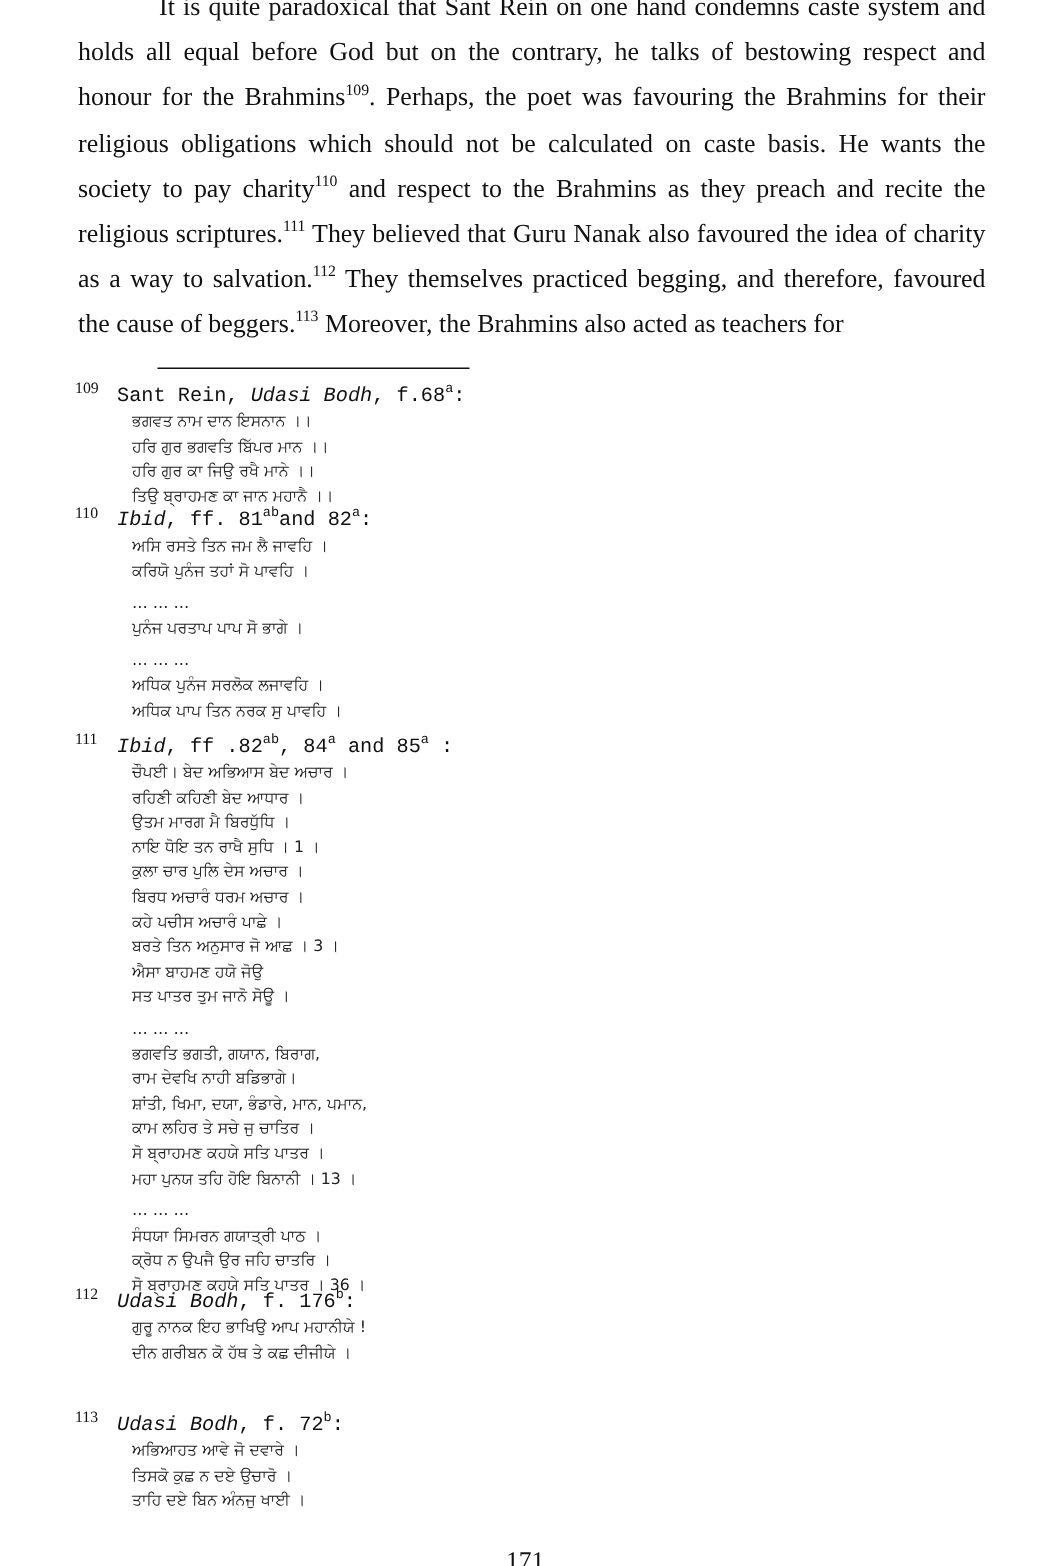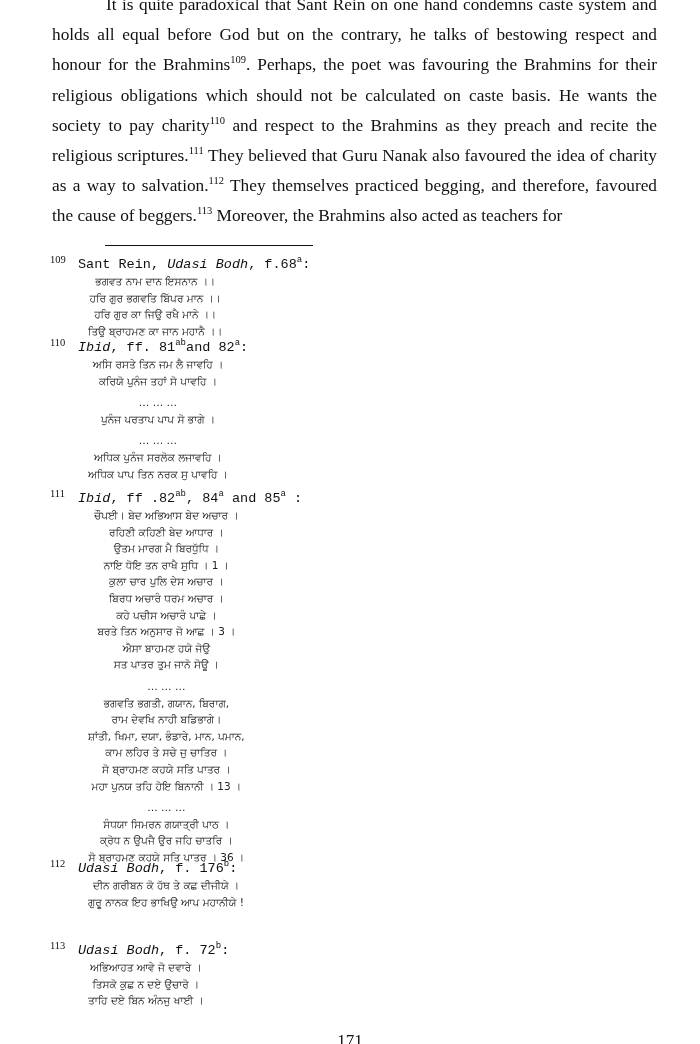--- a/index.html
+++ b/index.html
@@ -5,21 +5,21 @@
   html, body { margin: 0; padding: 0; background: #ffffff; }
   body { width: 700px; height: 1044px; overflow: hidden; position: relative; font-family: "Liberation Serif", serif; color: #111; }
   .body-text { position: absolute; left: 52px; top: -10px; width: 605px; font-size: 17.3px; line-height: 30.2px; text-align: justify; }
   .body-text p { margin: 0; text-indent: 54px; }
   sup { font-size: 10.5px; line-height: 0; vertical-align: 7px; }
   .rule { position: absolute; left: 105px; top: 245px; width: 208px; height: 0; border-top: 1px solid #111; }
   .fn { position: absolute; left: 50px; font-size: 13.5px; }
   .fn-num { position: absolute; left: 0; top: -2px; font-size: 10.5px; }
   .fn-head { position: absolute; left: 28px; top: 0; white-space: nowrap; line-height: 17px; font-family: Liberation Mono, monospace; }
   .fn-head sup { font-size: 9px; vertical-align: 6px; }
-  .verses { position: absolute; left: 38px; top: 17px; font-family: "DejaVu Sans", sans-serif; font-size: 10.5px; line-height: 16.6px; white-space: nowrap; color: #222; text-align: center; }
+  .verses { position: absolute; left: 38px; top: 17px; font-family: "DejaVu Sans", sans-serif; font-size: 10.5px; line-height: 16.6px; white-space: nowrap; color: #222; }
   .verses div { height: 16.6px; }
   .verses .gap { height: 5px; }
   .page-num { position: absolute; left: 0; width: 700px; top: 1031px; text-align: center; font-size: 17px; }
 </style>
 </head>
 <body>
 
 <div class="body-text">
   <p>It is quite paradoxical that Sant Rein on one hand condemns caste system and holds all equal before God but on the contrary, he talks of bestowing respect and honour for the Brahmins<sup>109</sup>. Perhaps, the poet was favouring the Brahmins for their religious obligations which should not be calculated on caste basis. He wants the society to pay charity<sup>110</sup> and respect to the Brahmins as they preach and recite the religious scriptures.<sup>111</sup> They believed that Guru Nanak also favoured the idea of charity as a way to salvation.<sup>112</sup> They themselves practiced begging, and therefore, favoured the cause of beggers.<sup>113</sup> Moreover, the Brahmins also acted as teachers for</p>
 </div>
@@ -78,22 +78,22 @@
         <div>…   …   …</div>
         <div>ਸੰਧਯਾ ਸਿਮਰਨ ਗਯਾਤ੍ਰੀ ਪਾਠ ।</div>
         <div>ਕ੍ਰੋਧ ਨ ਉਪਜੈ ਉਰ ਜਹਿ ਚਾਤਰਿ ।</div>
         <div>ਸੋ ਬ੍ਰਾਹਮਣ ਕਹਯੇ ਸਤਿ ਪਾਤਰ । 36 ।</div>
       </div>
     </div>
     <div class="fn" style="top: 860px;">
       <span class="fn-num">112</span>
       <div class="fn-head"><i>Udasi Bodh</i>, f. 176<sup>b</sup>:</div>
       <div class="verses">
+        <div>ਗੁਰੂ ਨਾਨਕ ਇਹ ਭਾਖਿਉ ਆਪ ਮਹਾਨੀਯੇ !</div>
         <div>ਦੀਨ ਗਰੀਬਨ ਕੋ ਹੱਥ ਤੇ ਕਛ ਦੀਜੀਯੇ ।</div>
-        <div>ਗੁਰੂ ਨਾਨਕ ਇਹ ਭਾਖਿਉ ਆਪ ਮਹਾਨੀਯੇ !</div>
       </div>
     </div>
     <div class="fn" style="top: 942px;">
       <span class="fn-num">113</span>
       <div class="fn-head"><i>Udasi Bodh</i>, f. 72<sup>b</sup>:</div>
       <div class="verses">
         <div>ਅਭਿਆਹਤ ਆਵੇ ਜੋ ਦਵਾਰੇ ।</div>
         <div>ਤਿਸਕੋ ਕੁਛ ਨ ਦਏ ਉਚਾਰੋ ।</div>
         <div>ਤਾਹਿ ਦਏ ਬਿਨ ਅੰਨਜੁ ਖਾਈ ।</div>
       </div>

